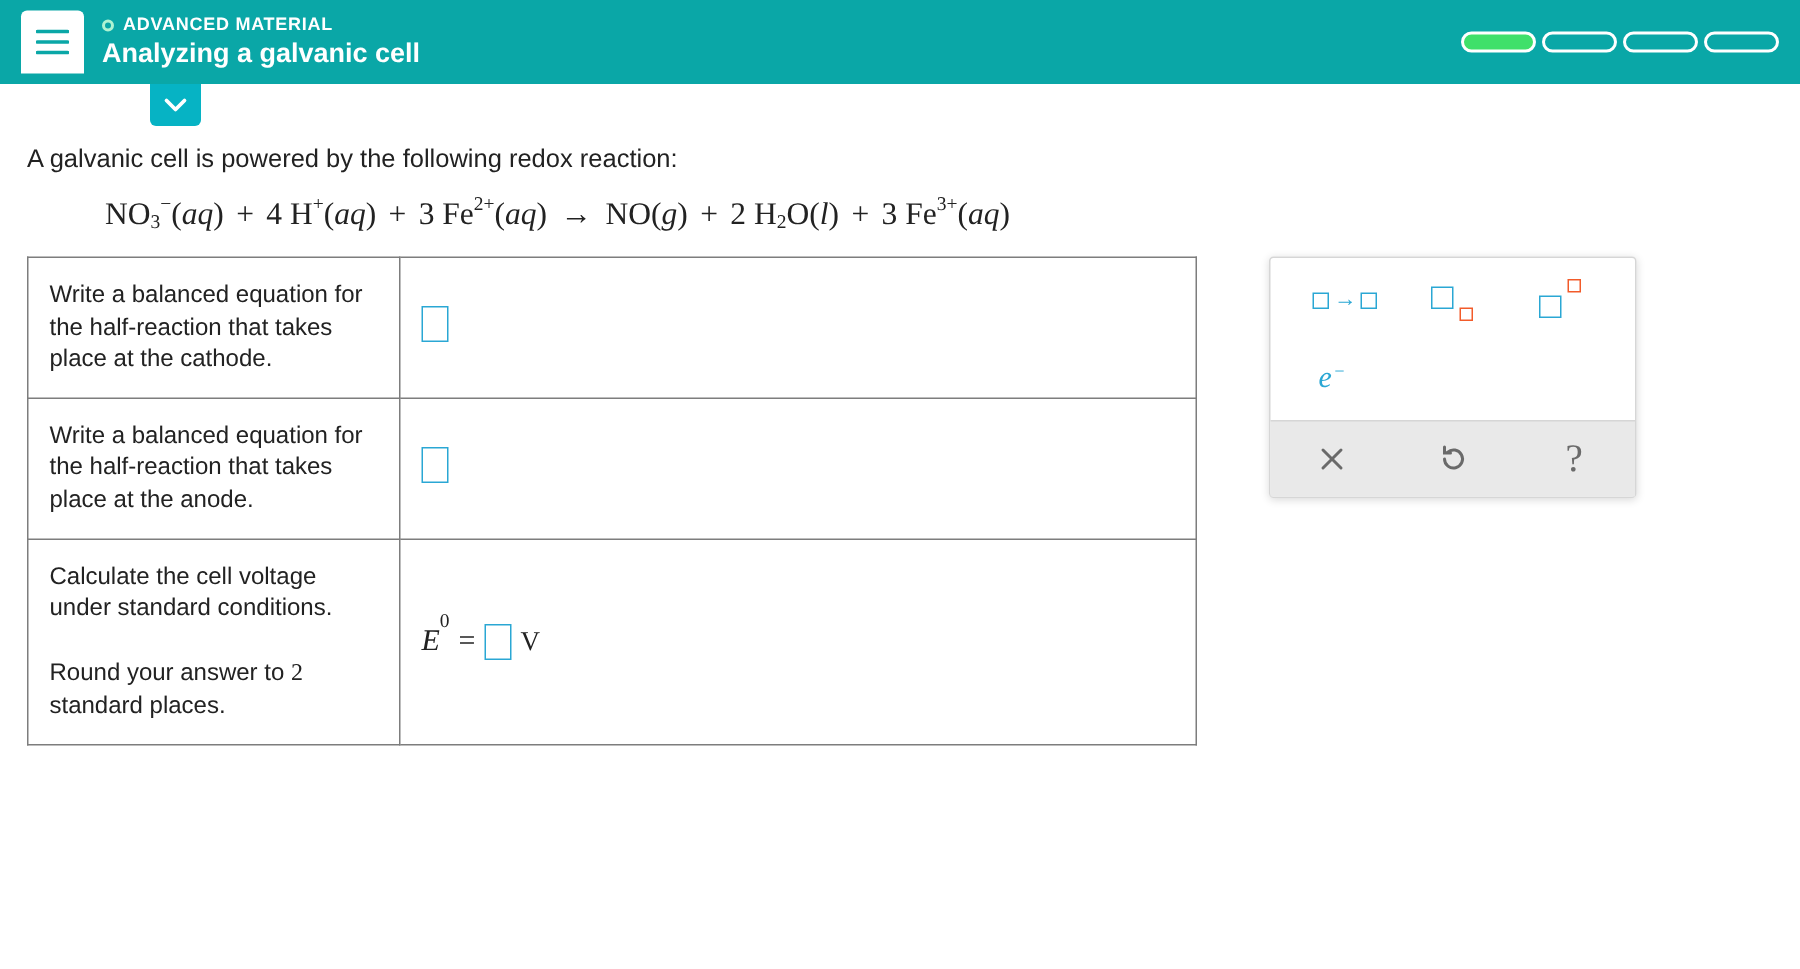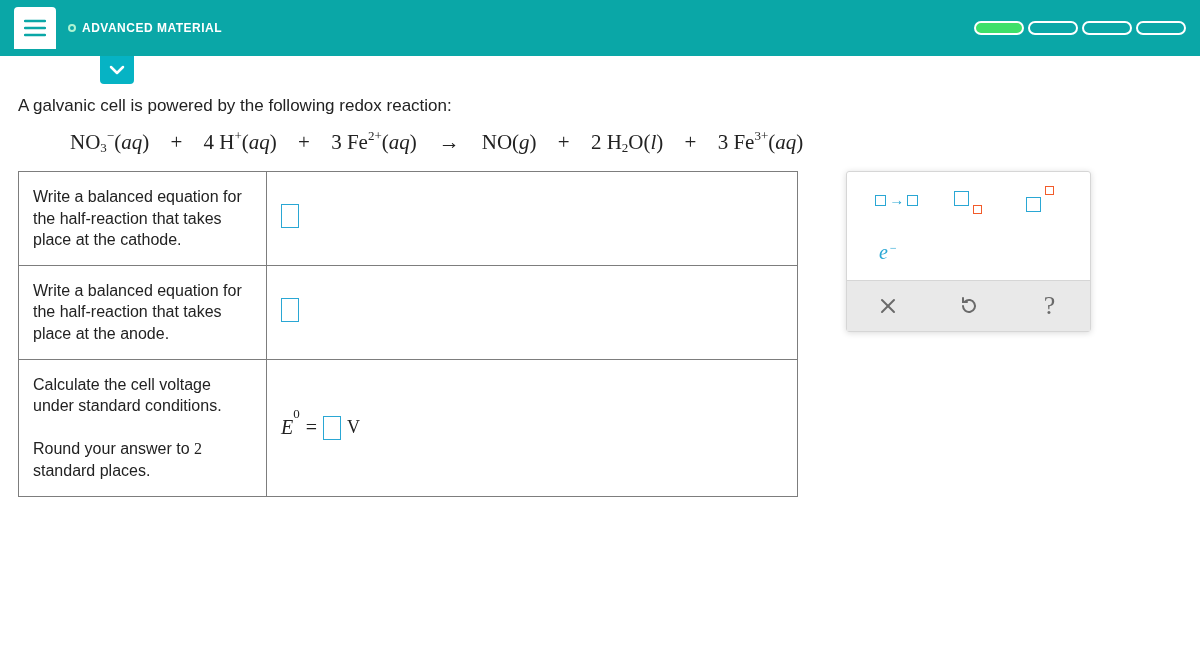--- a/index.html
+++ b/index.html
@@ -17,21 +17,21 @@
   .pill { width: 50px; height: 14px; border: 2px solid #fff; border-radius: 7px; }
   .pill.filled { background: #3fe06a; }
 
   
   .chevron-row { height: 38px; display: flex; align-items: flex-start; padding-left: 100px; }
   .chevron-btn { width: 34px; height: 28px; background: #06b3c4; display: flex; align-items: center; justify-content: center; border-radius: 0 0 4px 4px; cursor: pointer; }
 
   
   .content { padding: 0 18px 18px 18px; font-size: 17px; color: #222; }
   .intro { margin: 2px 0 14px 0; }
-  .eq-line { margin: 0 0 16px 52px; font-family: "Times New Roman", serif; font-size: 21px; display: flex; align-items: center; flex-wrap: wrap; gap: 16px; }
+  .eq-line { margin: 0 0 16px 52px; font-family: "Times New Roman", serif; font-size: 21px; display: flex; align-items: center; flex-wrap: wrap; gap: 3px; }
   .species { display: inline-flex; align-items: center; }
   .sub { font-size: 13px; position: relative; top: 5px; }
   .sup { font-size: 13px; position: relative; top: -7px; }
   .state { font-style: italic; }
   .arrow { margin: 0 6px; }
   .instructions { margin-bottom: 22px; }
   .data-word { font-style: italic; }
 
   
   .work-area { display: flex; gap: 48px; align-items: flex-start; }
@@ -73,20 +73,21 @@
         <line x1="1" y1="2" x2="21" y2="2"></line>
         <line x1="1" y1="9" x2="21" y2="9"></line>
         <line x1="1" y1="16" x2="21" y2="16"></line>
       </svg>
   </div>
   <div class="header-titles">
     <div class="adv-mat">
       <span class="adv-dot"></span>
       <span>ADVANCED MATERIAL</span>
     </div>
+    <div class="topic-title">Analyzing a galvanic cell</div>
   </div>
   <div class="progress-area">
     <div class="pill filled"></div>
     <div class="pill"></div>
     <div class="pill"></div>
     <div class="pill"></div>
   </div>
 </div>
 
 <div class="chevron-row">

